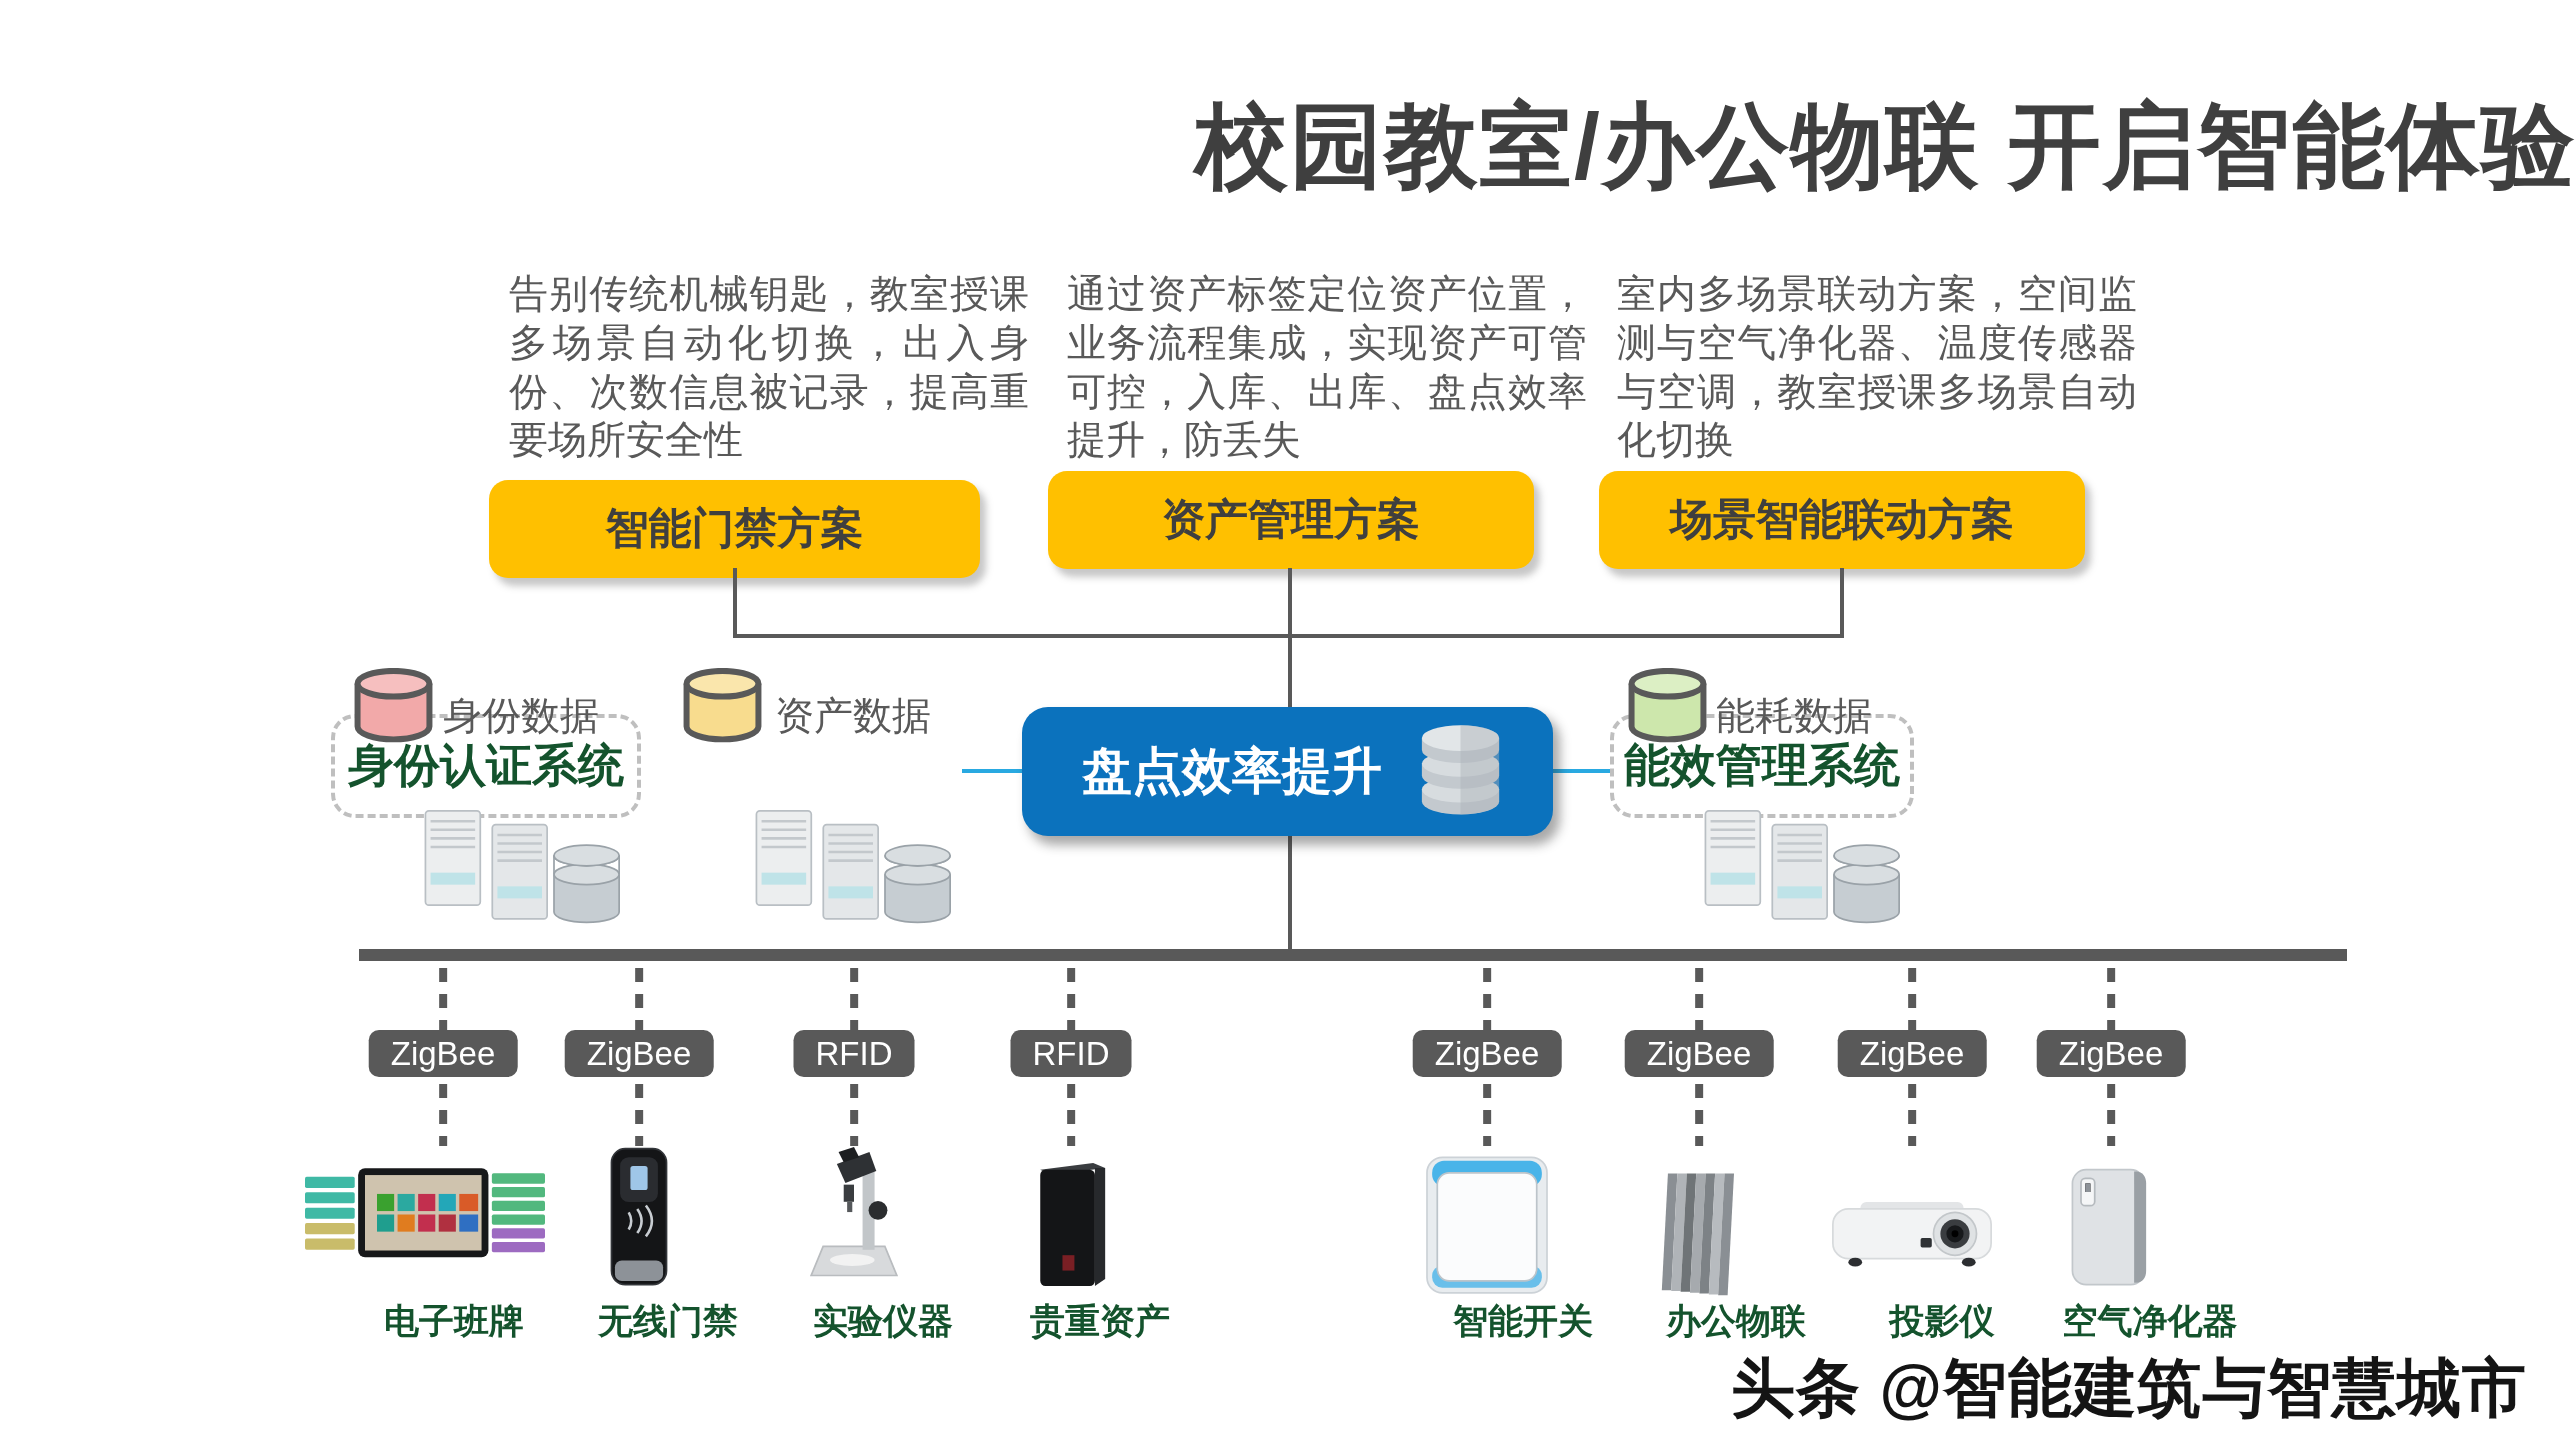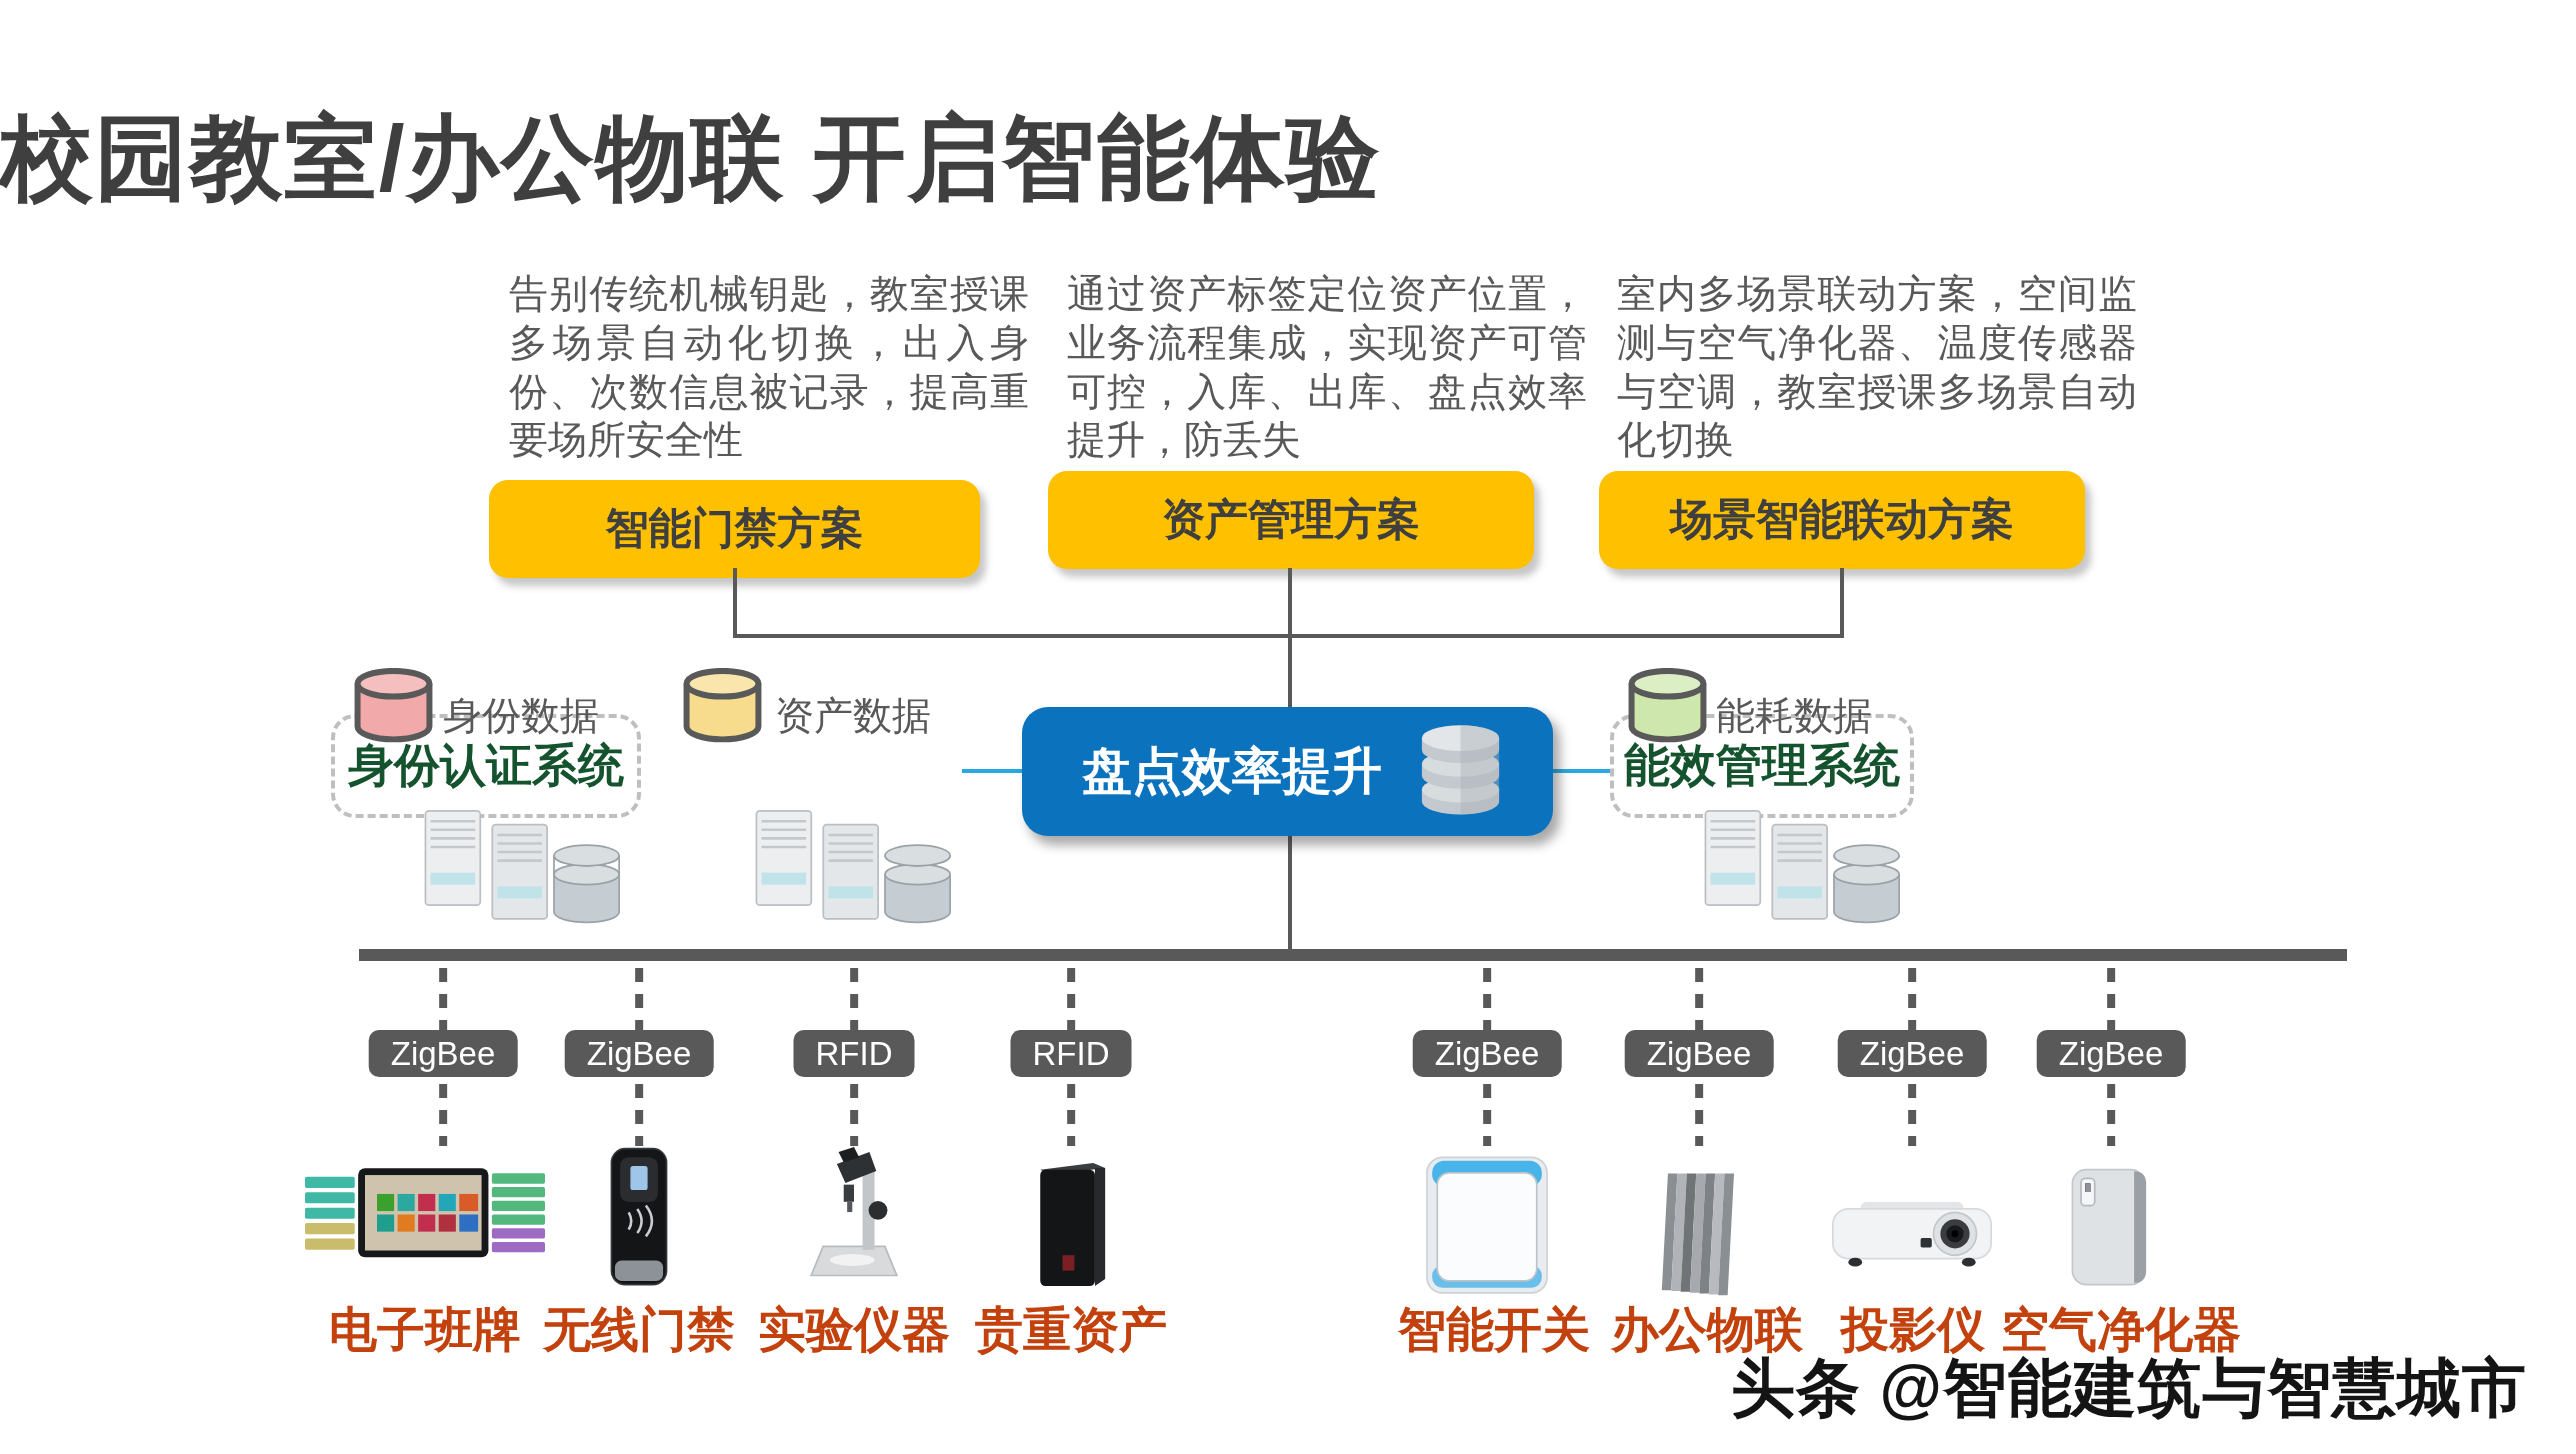--- a/index.html
+++ b/index.html
@@ -3,21 +3,21 @@
 <meta charset="utf-8">
 <style>
   html,body{margin:0;padding:0;background:#ffffff;}
   .stage{
     position:relative;width:2576px;height:1455px;background:#ffffff;overflow:hidden;
     font-family:"Liberation Sans","DejaVu Sans",sans-serif;color:#595959;
   }
   .abs{position:absolute;}
   
   .title{
-    left:0;top:96px;width:2576px;text-align:left;
+    left:0;top:84px;width:2576px;text-align:right;
     font-size:93px;font-weight:800;color:#3f3f3f;letter-spacing:1.7px;white-space:nowrap;
   }
   
   .para{top:270px;width:520px;font-size:39px;line-height:1.25;color:#595959;text-align:justify;}
   .para1{left:509px;} .para2{left:1067px;} .para3{left:1617px;}
   
   .sol-btn{
     top:471px;height:98px;background:#FFC000;border-radius:19px;
     display:flex;align-items:center;justify-content:center;
     font-size:43px;font-weight:800;color:#3f3f3f;
@@ -59,22 +59,22 @@
   .dropB{top:1084px;height:62px;}
   
   .chip{
     top:1030px;transform:translateX(-50%);background:#595959;color:#ffffff;
     border-radius:10.3px;font-size:33px;padding:6.9px 22px;line-height:1;white-space:nowrap;
     display:inline-block;
   }
   
   .dev{transform:translateX(-50%);}
   .devlabel{
-    top:1298px;transform:translateX(-50%);font-size:48px;font-weight:700;
-    color:#c2410c;white-space:nowrap;
+    top:1298px;transform:translateX(-50%);font-size:35px;font-weight:700;
+    color:#14532d;white-space:nowrap;margin-left:29px;
   }
   
   .watermark{
     left:1731px;top:1345px;font-size:64px;font-weight:800;color:#141414;
     letter-spacing:0.9px;white-space:nowrap;
   }
 </style>
 </head>
 <body>
 

